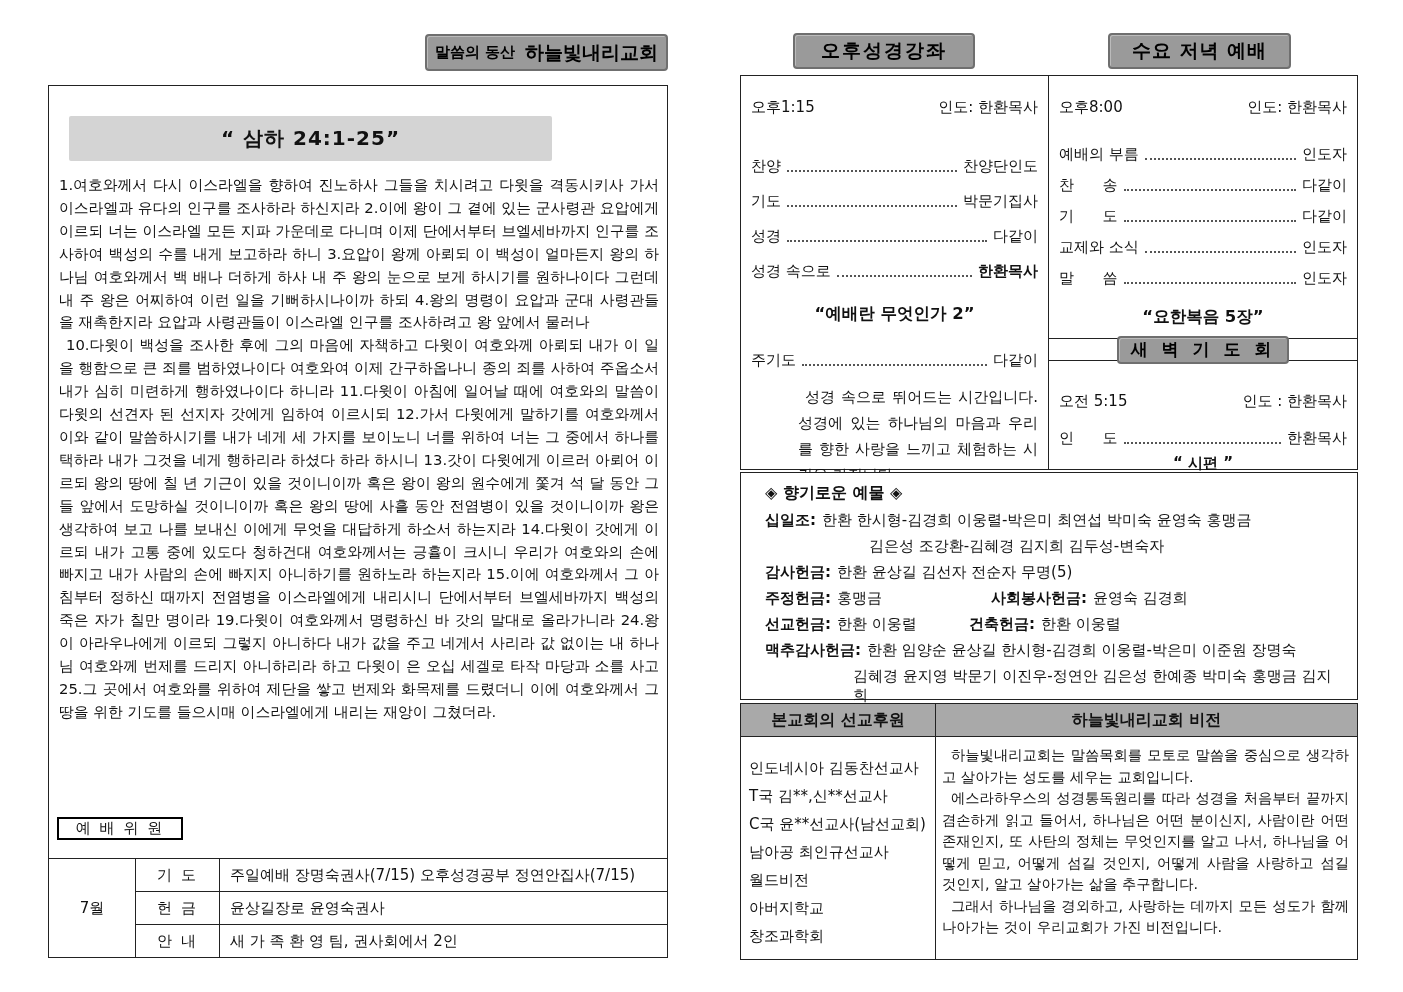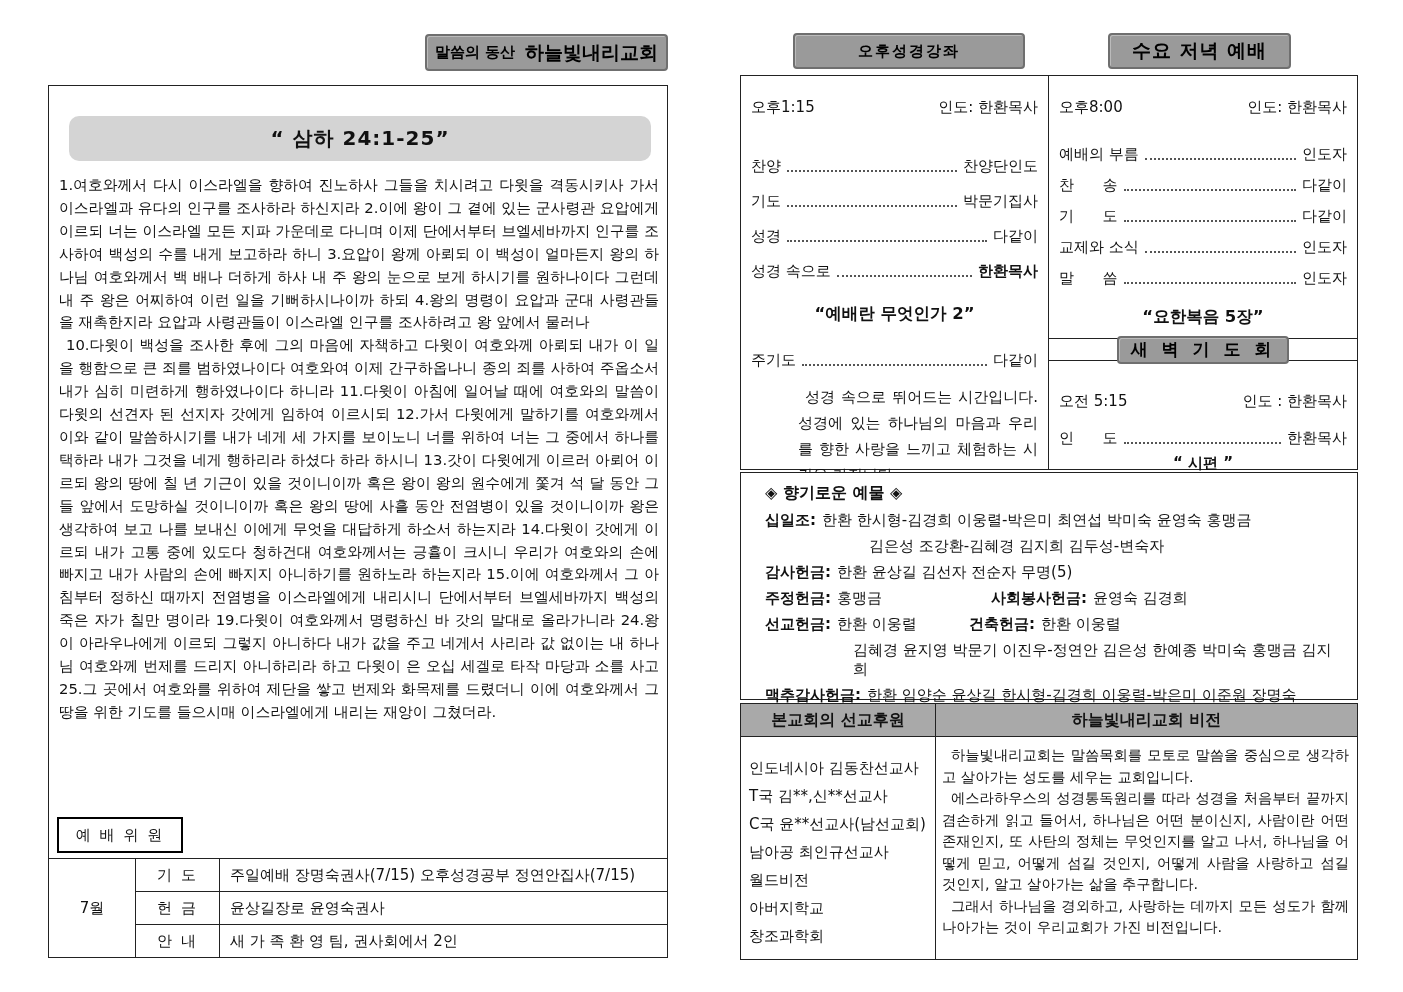--- a/index.html
+++ b/index.html
@@ -19,49 +19,49 @@
   .box { border:1px solid #222; background:#fff; }
   .pre { white-space:pre; }
   .bold { font-weight:bold; }
 
   
   #lp-badge { left:425px; top:34px; width:243px; height:37px; gap:10px; }
   #lp-badge .small { font-size:15px; }
   #lp-badge .large { font-size:19px; }
   #lp-box { left:48px; top:85px; width:620px; height:873px; position:absolute; }
   #lp-title {
-    position:absolute; left:20px; top:30px; width:582px; height:45px;
-    background:#d4d4d4; border-radius:10px;
+    position:absolute; left:20px; top:30px; width:483px; height:45px;
+    background:#d4d4d4; border-radius:2px;
     display:flex; align-items:center; justify-content:center;
     font-size:20px; font-weight:bold; letter-spacing:1px;
   }
   #lp-scripture {
     position:absolute; left:10px; top:88px; width:600px;
     font-size:14.8px; line-height:22.9px; text-align:justify;
   }
   #lp-scripture p.p2 { text-indent:7px; }
   #lp-committee {
-    position:absolute; left:8px; top:731px; width:126px; height:36px;
+    position:absolute; left:8px; top:731px; width:126px; height:23px;
     border:2px solid #000; display:flex; align-items:center; justify-content:center;
     font-size:15px; letter-spacing:2px;
   }
   #lp-table {
     position:absolute; left:0; top:772px; width:618px; height:100px;
     border-top:1px solid #222;
     display:grid; grid-template-columns:87px 84px 1fr; grid-template-rows:1fr 1fr 1fr;
     font-size:15px;
   }
   #lp-table .cell { display:flex; align-items:center; }
   #lp-table .month { grid-row:1 / span 3; border-right:1px solid #222; justify-content:center; }
   #lp-table .lbl { border-right:1px solid #222; justify-content:center; letter-spacing:2px; }
   #lp-table .val { padding-left:10px; }
   #lp-table .rb { border-bottom:1px solid #222; }
 
   
-  #rp-badge1 { left:793px; top:33px; width:232px; height:36px; font-size:15px; letter-spacing:2px; }
+  #rp-badge1 { left:793px; top:33px; width:182px; height:36px; font-size:19px; letter-spacing:2px; }
   #rp-badge2 { left:1108px; top:33px; width:183px; height:36px; font-size:19px; letter-spacing:1px; }
 
   
   #rp-main { left:740px; top:75px; width:618px; height:395px; position:absolute; display:flex; }
   #rp-col-l { width:308px; border-right:1px solid #222; padding:8px 10px; position:relative; }
   #rp-col-r { flex:1; position:relative; padding:8px 10px; }
   .time-row { display:flex; justify-content:space-between; font-size:15px; margin-top:14px; }
   .order { font-size:15px; }
   .dotrow { display:flex; align-items:flex-end; }
   .dotrow .dots { flex:1; border-bottom:2px dotted #555; margin:0 6px 4px 6px; height:1px; }
@@ -240,26 +240,26 @@
     <span style="min-width:128px;">홍맹금</span>
     <span class="l pair2">사회봉사헌금:</span>
     <span>윤영숙 김경희</span>
   </div>
   <div class="line">
     <span class="l">선교헌금:</span>
     <span style="min-width:106px;">한환 이웅렬</span>
     <span class="l pair2">건축헌금:</span>
     <span>한환 이웅렬</span>
   </div>
+  <div class="line">
+    <span class="l">맥추감사헌금:</span>
+    <span>한환 임양순 윤상길 한시형-김경희 이웅렬-박은미 이준원 장명숙</span>
+  </div>
   <div class="line harv-cont">
     <span>김혜경 윤지영 박문기 이진우-정연안 김은성 한예종 박미숙 홍맹금 김지희</span>
-  </div>
-  <div class="line">
-    <span class="l">맥추감사헌금:</span>
-    <span>한환 임양순 윤상길 한시형-김경희 이웅렬-박은미 이준원 장명숙</span>
   </div>
 </div>
 
 <div class="box" id="rb-table">
   <div id="rb-head">
     <div class="h1">본교회의 선교후원</div>
     <div class="h2">하늘빛내리교회 비전</div>
   </div>
   <div id="rb-body">
     <div id="rb-missions">

